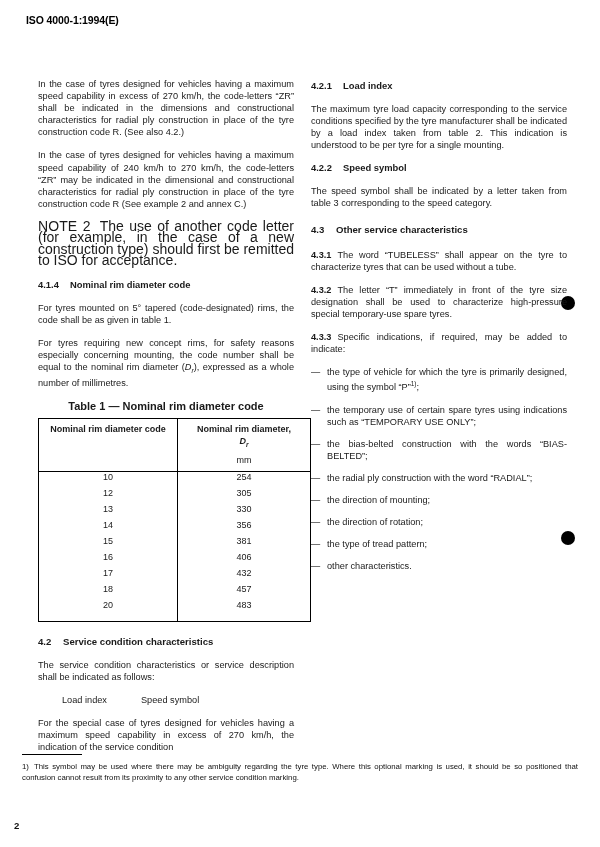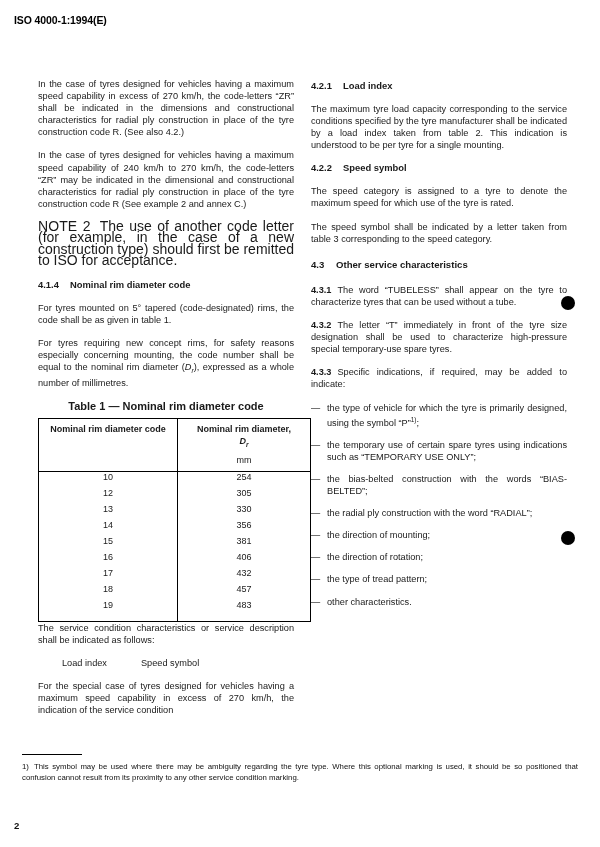--- a/index.html
+++ b/index.html
@@ -18,21 +18,21 @@
   .page {
     position: relative;
     width: 600px;
     height: 847px;
     background: #ffffff;
   }
 
   
   .doc-header {
     position: absolute;
-    left: 14px;
+    left: 26px;
     top: 14px;
     font-size: 10.5px;
     font-weight: bold;
     letter-spacing: -0.1px;
     color: #000;
   }
 
   
   .col {
     position: absolute;
@@ -277,26 +277,29 @@
           </tr>
         <tr>
             <td class="c1">17</td>
             <td>432</td>
           </tr>
         <tr>
             <td class="c1">18</td>
             <td>457</td>
           </tr>
         <tr>
-            <td class="c1">19</td>
+            <td class="c1">20</td>
             <td>483</td>
           </tr>
       </tbody>
     </table>
 
+    <h3 class="clause2" style="margin-top:14px">
+      <span class="num">4.2</span><span>Service condition characteristics</span>
+    </h3>
 
     <p class="body">The service condition characteristics or service description shall be indicated as follows:</p>
 
     <p class="indent-line"><span>Load index</span><span class="gap2"></span><span>Speed symbol</span></p>
 
     <p class="body last">For the special case of tyres designed for vehicles having a maximum speed capability in excess of 270 km/h, the indication of the   service   condition</p>
 
   </div>
 
   <div class="col col-right">
@@ -305,21 +308,20 @@
     <h3 class="clause">
       <span class="num">4.2.1</span><span>Load index</span>
     </h3>
 
     <p class="body">The maximum tyre load capacity corresponding to the service conditions specified by the tyre manufacturer shall be indicated by a load index taken from table 2. This indication is understood to be per tyre for a single mounting.</p>
 
     <h3 class="clause">
       <span class="num">4.2.2</span><span>Speed symbol</span>
     </h3>
 
-    <p class="body">The speed category is assigned to a tyre to denote the maximum speed for which use of the tyre is rated.</p>
 
     <p class="body">The speed symbol shall be indicated by a letter taken from table 3 corresponding to the speed category.</p>
 
     <h3 class="clause2" style="margin-top:14px;margin-bottom:13px">
       <span class="num">4.3</span><span>Other service characteristics</span>
     </h3>
 
     <p class="subclause">
       <span class="snum">4.3.1</span><span class="sgap"></span><span>The word “TUBELESS” shall appear on the tyre to characterize tyres that can be used without a tube.</span>
     </p>

